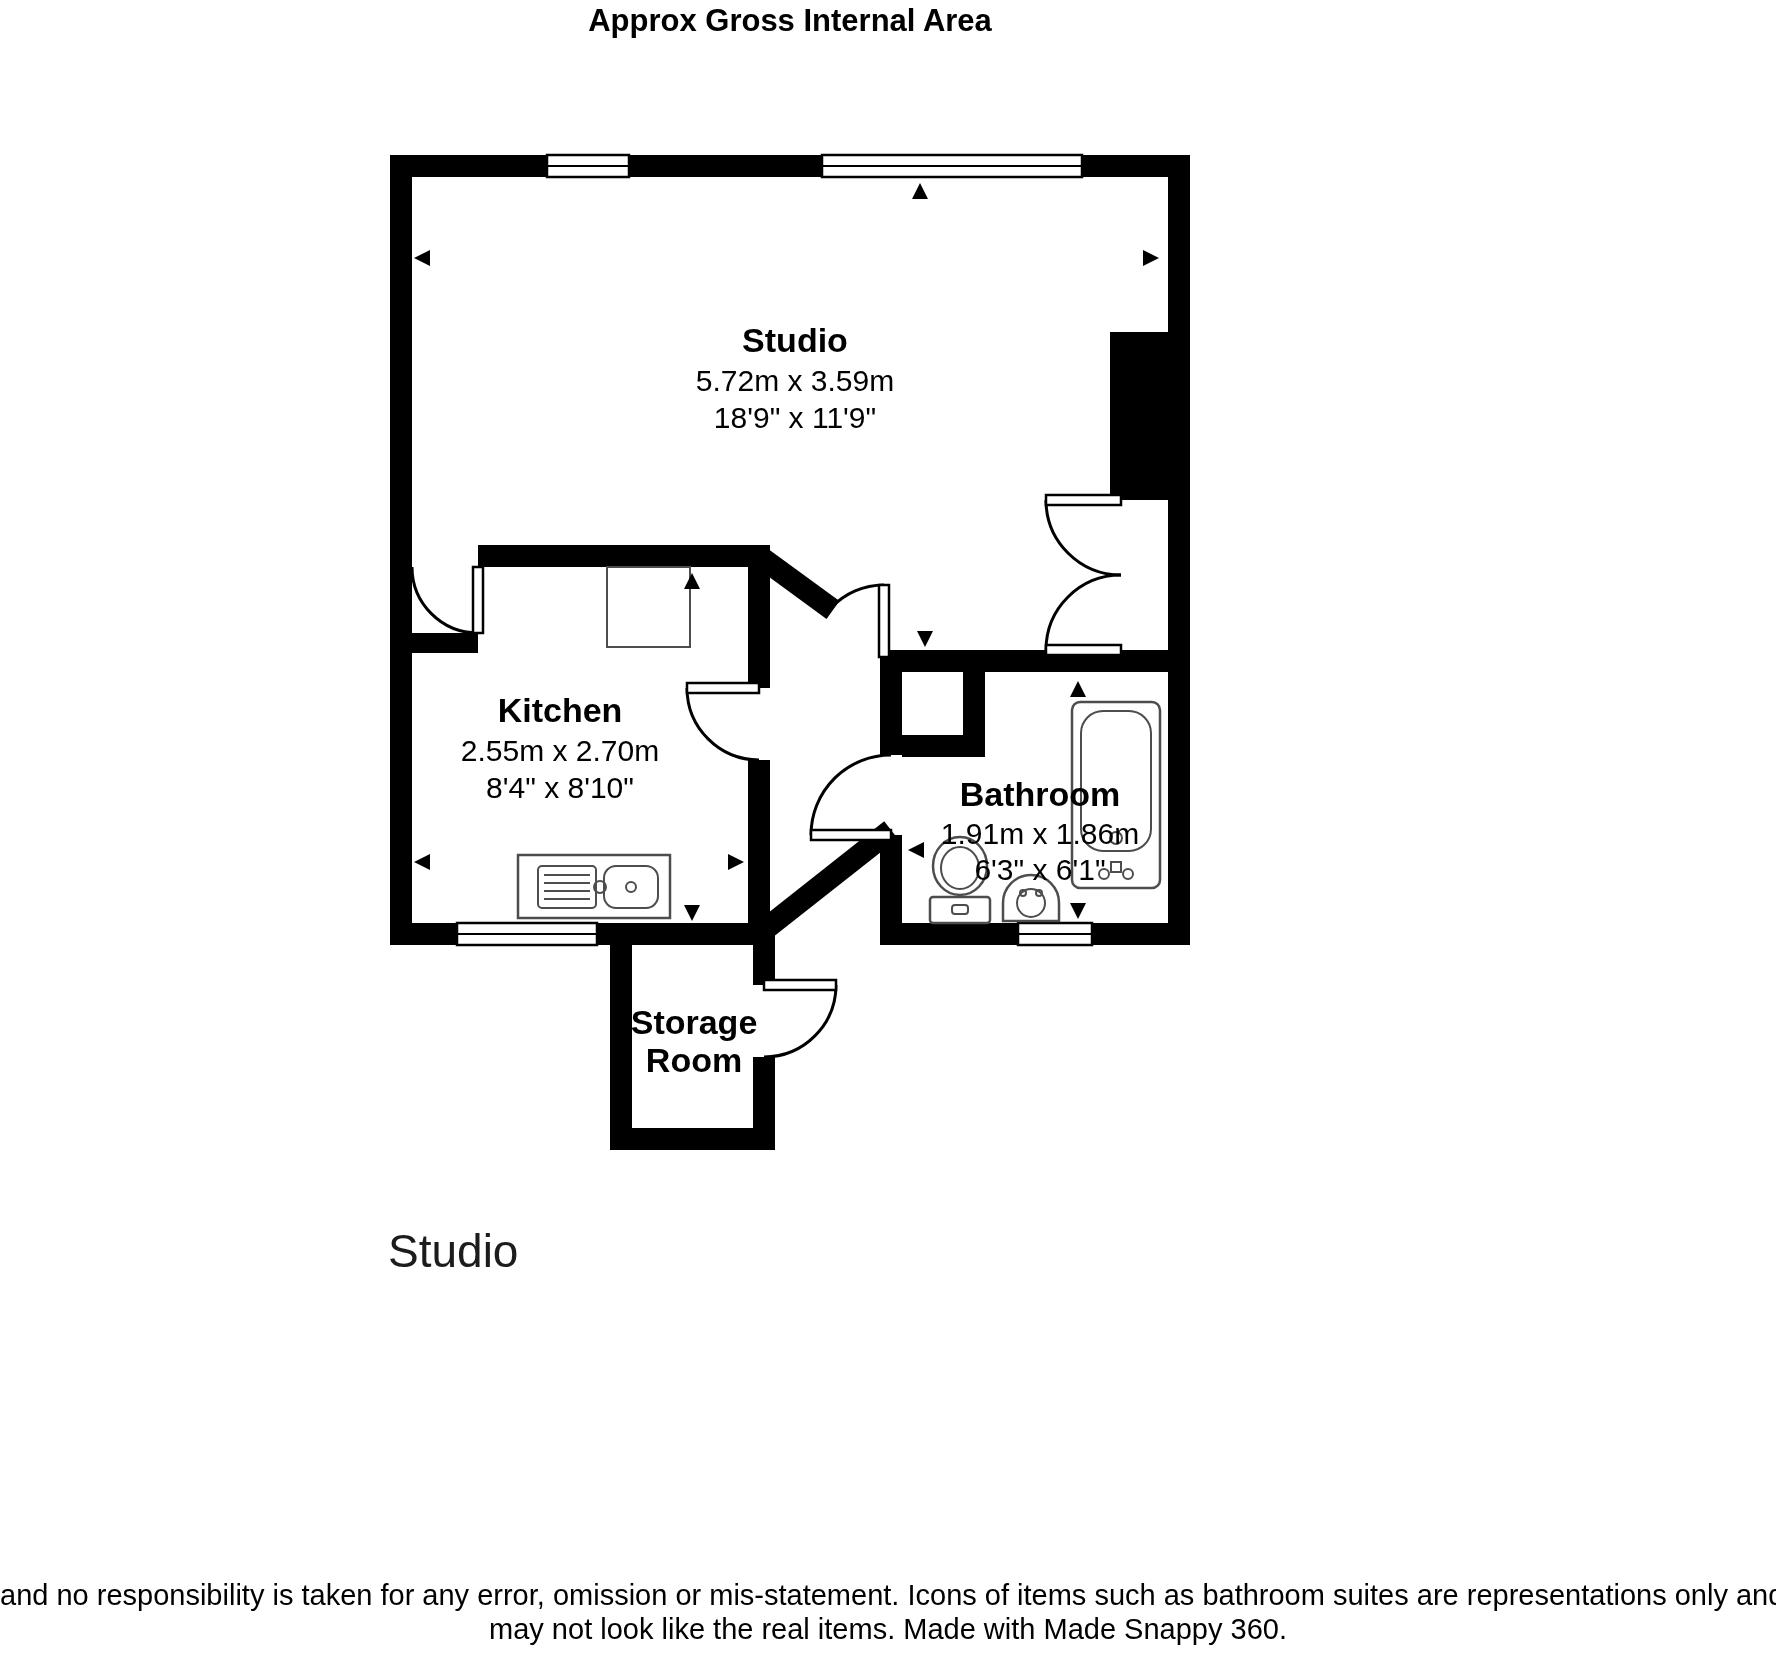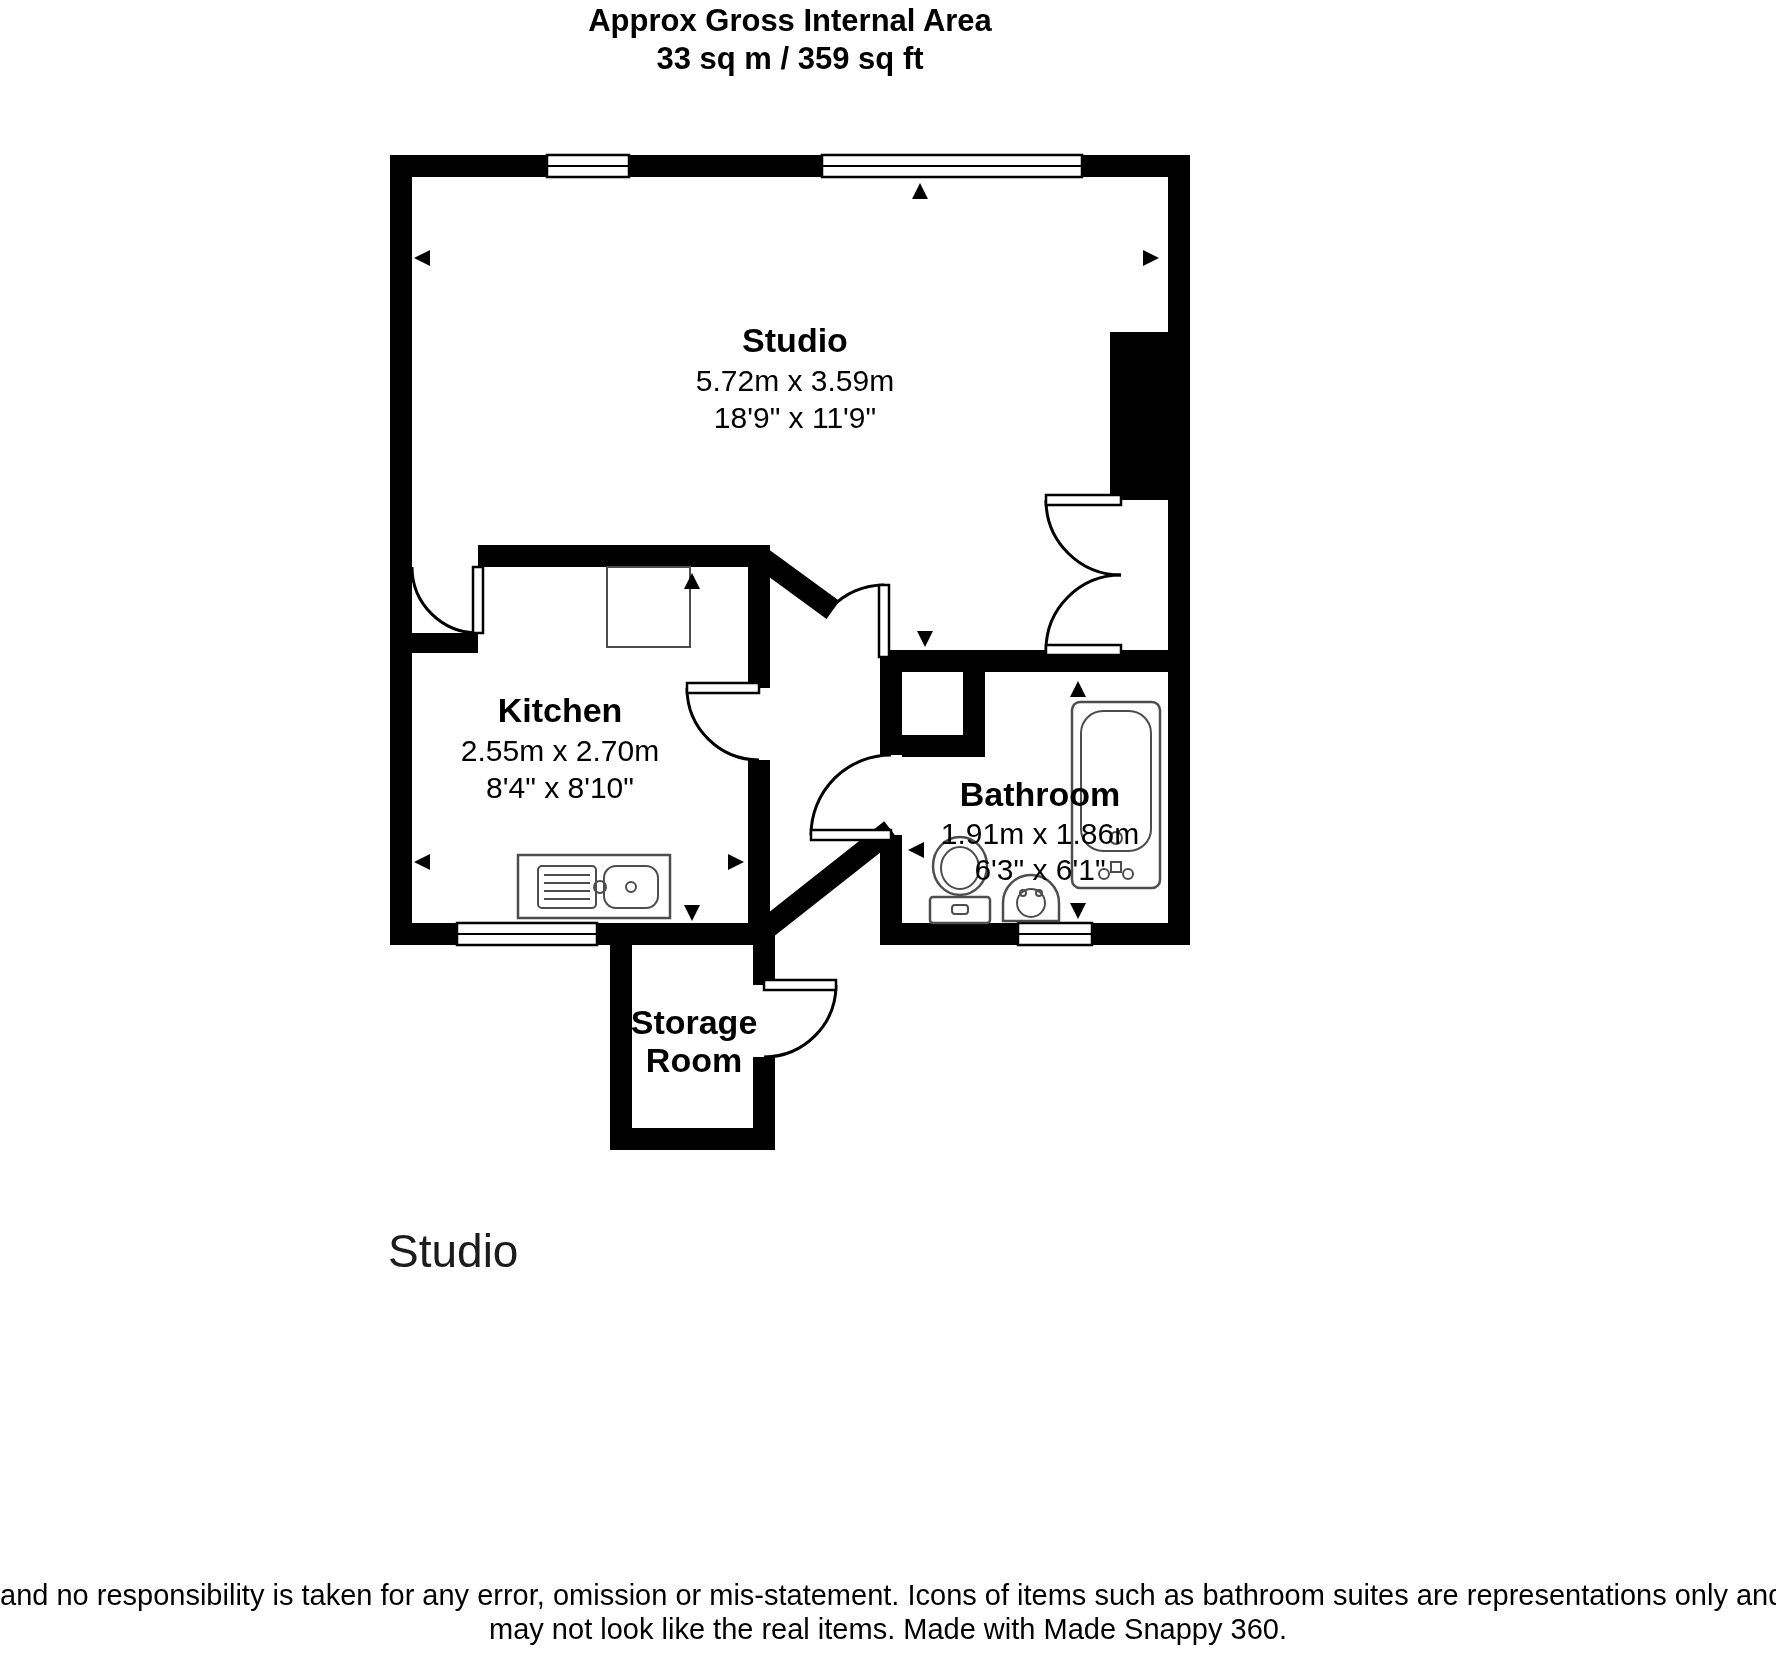--- a/index.html
+++ b/index.html
@@ -26,21 +26,20 @@
   .fix-thin{fill:none;stroke:#4d4d4d;stroke-width:2;}
   .marker{fill:#000;}
 </style>
 </head>
 <body>
 
 <div class="canvas">
 
   <div class="header">
     <div>Approx Gross Internal Area</div>
-    <div>33 sq m / 359 sq ft</div>
   </div>
 
   <svg class="plan-svg" width="1776" height="1664" viewBox="0 0 1776 1664">
 
     <g>
       <rect class="wall" x="390" y="155" width="157" height="22"></rect>
       <rect class="wall" x="629" y="155" width="193" height="22"></rect>
       <rect class="wall" x="1082" y="155" width="108" height="22"></rect>
       <rect class="wall" x="390" y="155" width="22" height="790"></rect>
       <rect class="wall" x="1168" y="155" width="22" height="790"></rect>

